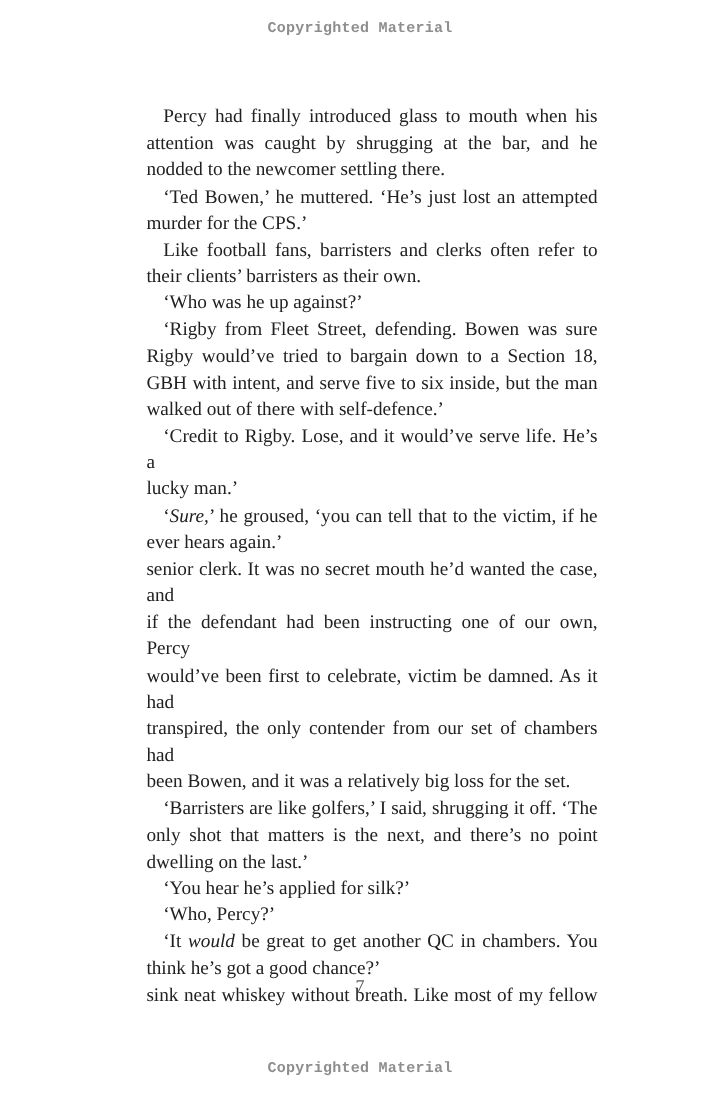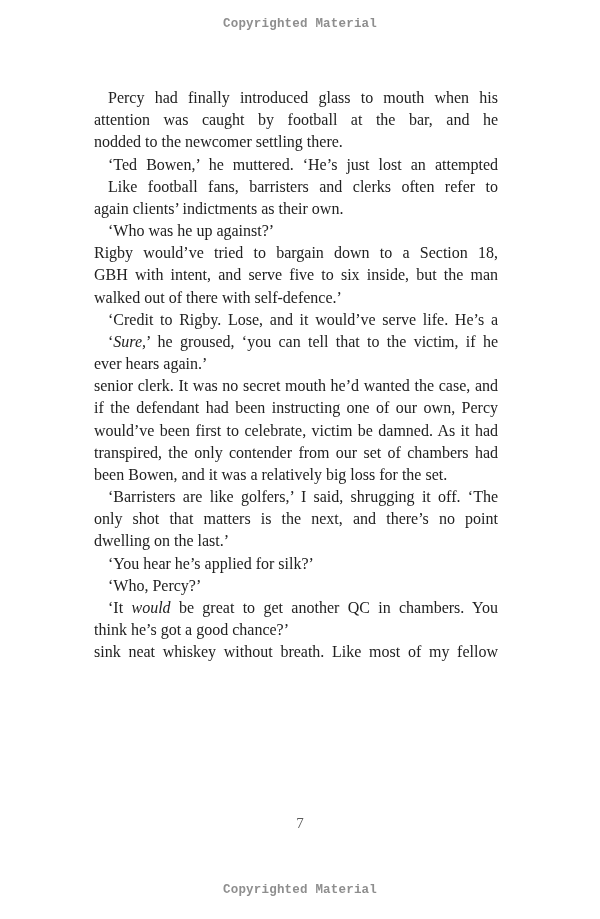--- a/index.html
+++ b/index.html
@@ -30,21 +30,21 @@
   .notice-bottom { top: 883px; }
   .body-text {
     position: absolute;
     left: 94px;
     top: 87px;
     width: 404px;
     font-size: 16px;
     line-height: 22.17px;
     color: #212121;
   }
-  .line { min-height: 22.17px; }
+  .line { min-height: 22.17px; margin-left: 28px; }
   .line.j {
     text-align: justify;
     text-align-last: justify;
   }
   .line.indent { text-indent: 14px; }
   .line i { }
   .pagenum {
     position: absolute;
     left: 0;
     top: 815px;
@@ -56,30 +56,33 @@
   }
 </style>
 </head>
 <body>
 
 <div class="page">
   <div class="notice notice-top">Copyrighted Material</div>
 
   <div class="body-text" id="body-text">
       <div class="line indent j"><span>Percy had finally introduced glass to mouth when his</span></div>
-      <div class="line j"><span>attention was caught by football at the bar, and he</span></div>
+      <div class="line j"><span>attention was caught by shrugging at the bar, and he</span></div>
       <div class="line"><span>nodded to the newcomer settling there.</span></div>
       <div class="line indent j"><span>‘Ted Bowen,’ he muttered. ‘He’s just lost an attempted</span></div>
+      <div class="line"><span>murder for the CPS.’</span></div>
       <div class="line indent j"><span>Like football fans, barristers and clerks often refer to</span></div>
-      <div class="line"><span>again clients’ indictments as their own.</span></div>
+      <div class="line"><span>their clients’ barristers as their own.</span></div>
       <div class="line indent"><span>‘Who was he up against?’</span></div>
+      <div class="line indent j"><span>‘Rigby from Fleet Street, defending. Bowen was sure</span></div>
       <div class="line j"><span>Rigby would’ve tried to bargain down to a Section 18,</span></div>
       <div class="line j"><span>GBH with intent, and serve five to six inside, but the man</span></div>
       <div class="line"><span>walked out of there with self-defence.’</span></div>
       <div class="line indent j"><span>‘Credit to Rigby. Lose, and it would’ve serve life. He’s a</span></div>
+      <div class="line"><span>lucky man.’</span></div>
       <div class="line indent j"><span>‘</span><i>Sure,</i><span>’ he groused, ‘you can tell that to the victim, if he</span></div>
       <div class="line"><span>ever hears again.’</span></div>
       <div class="line j"><span>senior clerk. It was no secret mouth he’d wanted the case, and</span></div>
       <div class="line j"><span>if the defendant had been instructing one of our own, Percy</span></div>
       <div class="line j"><span>would’ve been first to celebrate, victim be damned. As it had</span></div>
       <div class="line j"><span>transpired, the only contender from our set of chambers had</span></div>
       <div class="line"><span>been Bowen, and it was a relatively big loss for the set.</span></div>
       <div class="line indent j"><span>‘Barristers are like golfers,’ I said, shrugging it off. ‘The</span></div>
       <div class="line j"><span>only shot that matters is the next, and there’s no point</span></div>
       <div class="line"><span>dwelling on the last.’</span></div>

